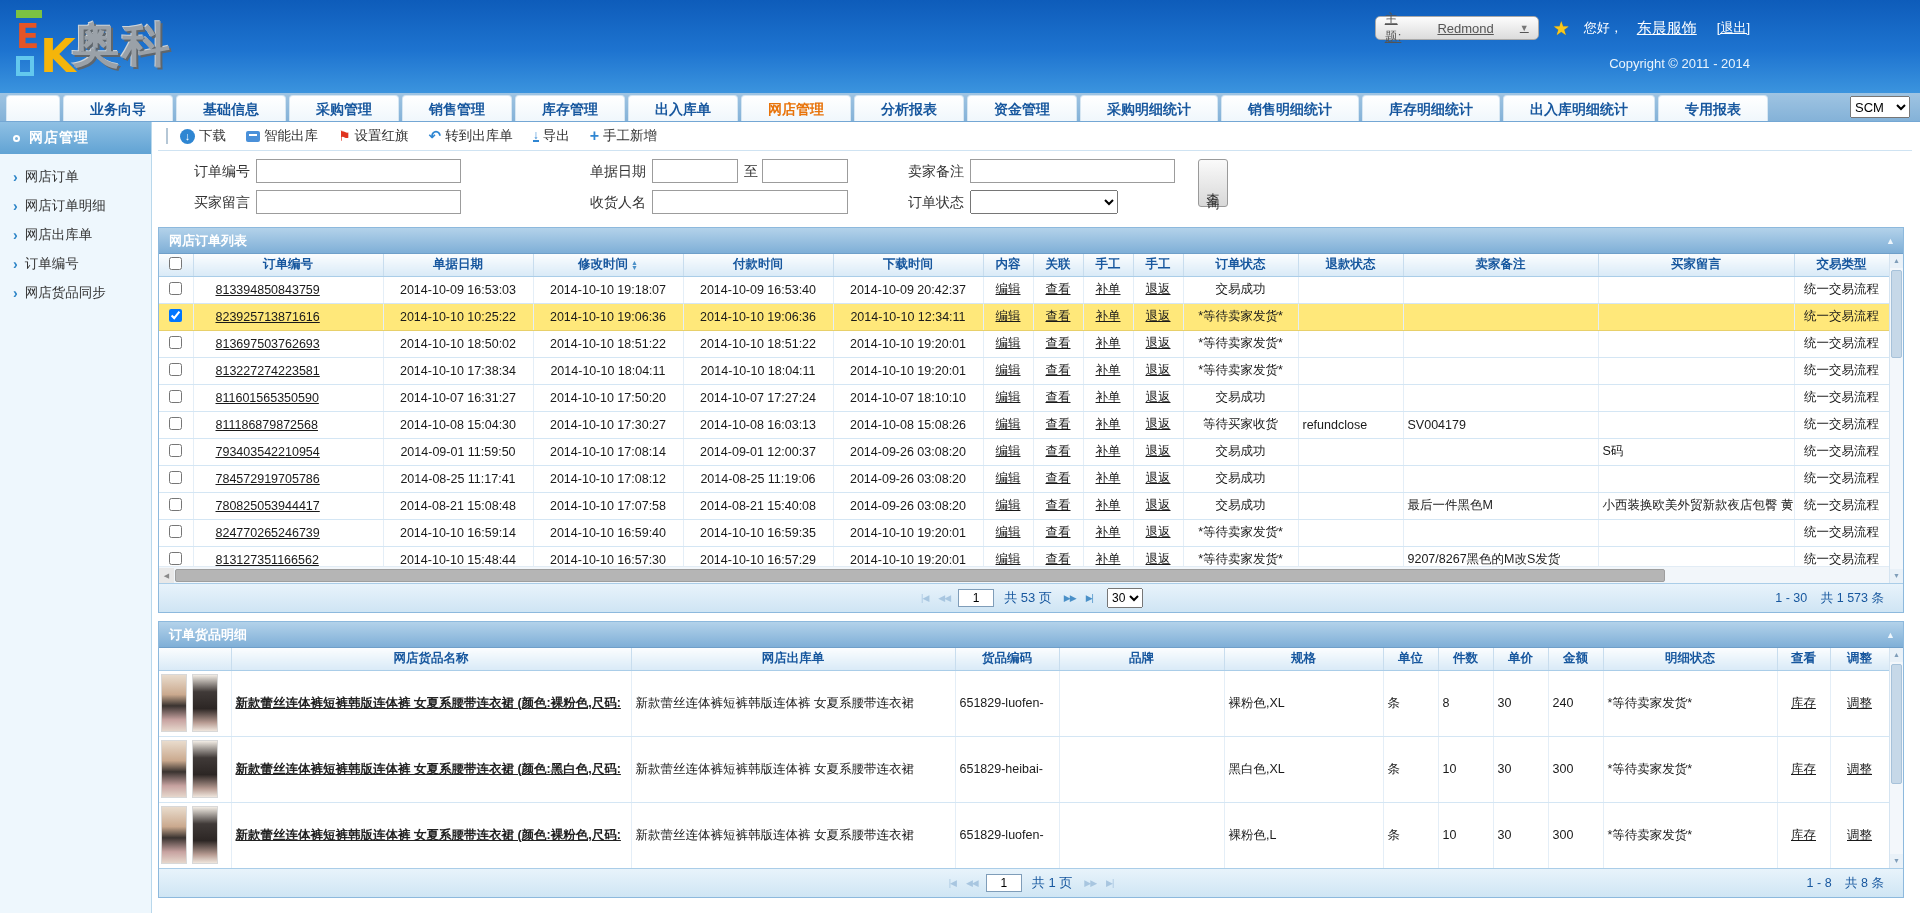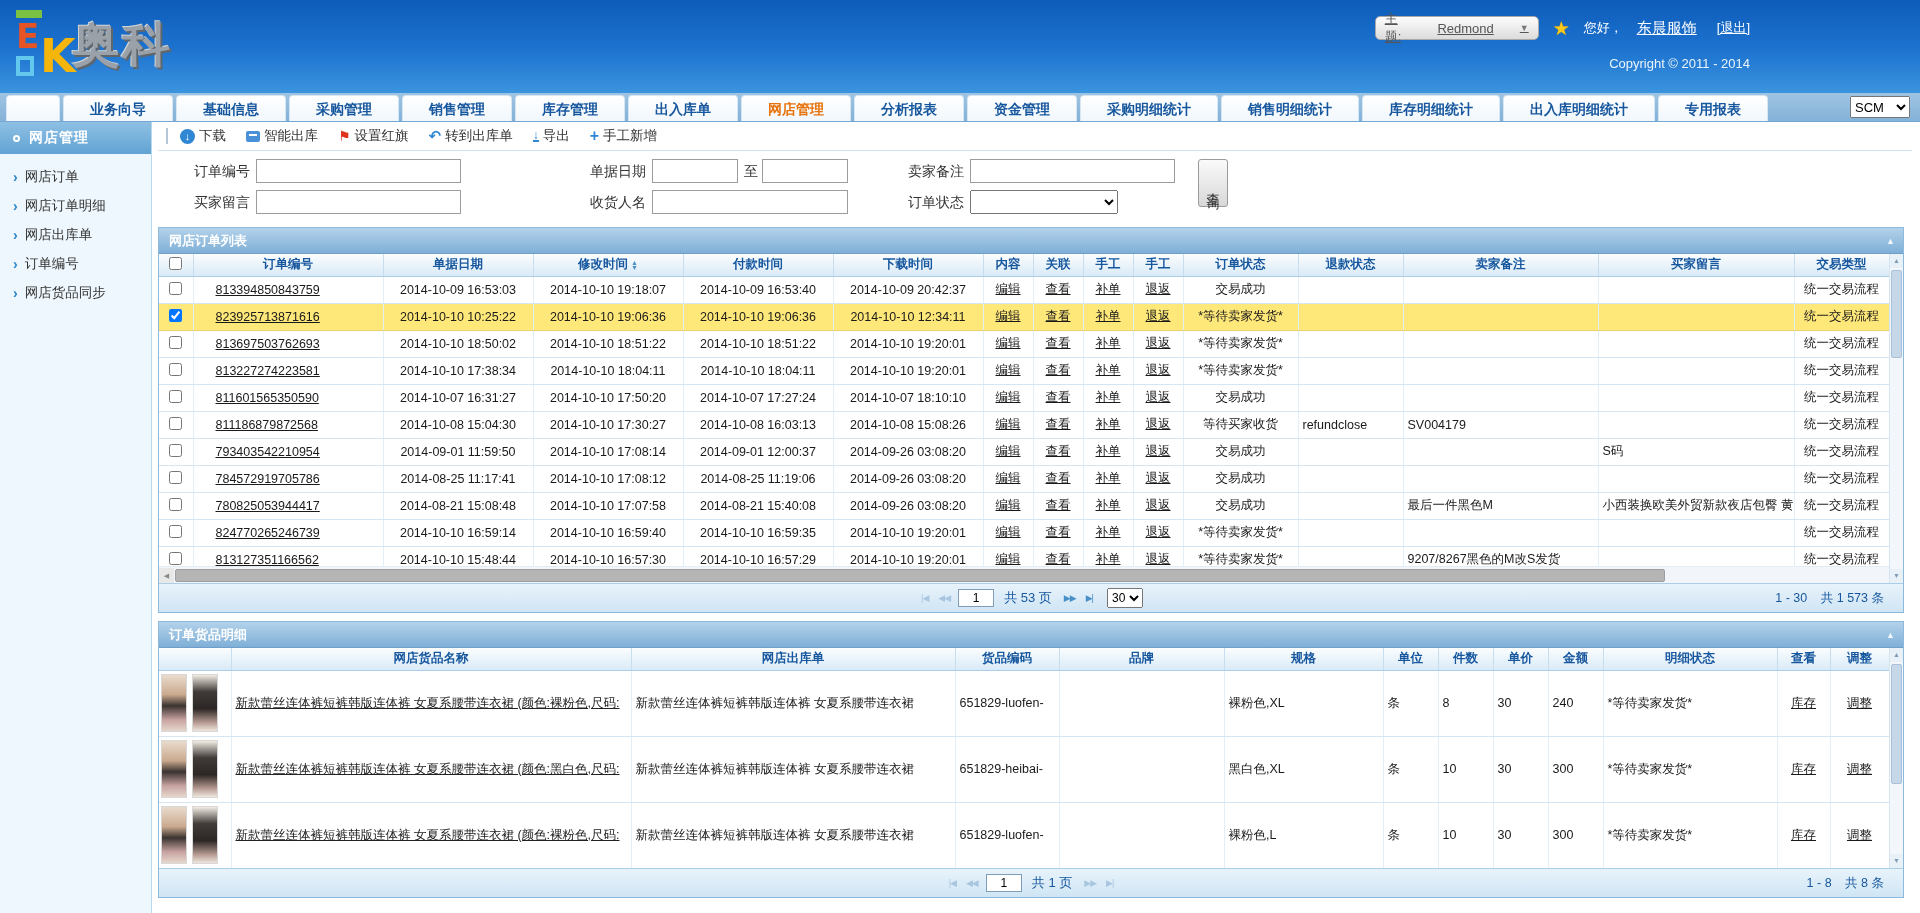--- a/index.html
+++ b/index.html
@@ -138,21 +138,21 @@
   .pg-size { height:20px; font-size:12px; margin-left:6px; }
   .pg-count { position:absolute; right:19px; color:#17579e; font-size:12.5px; }
   .pg-count span { margin-left:10px; }
 
   
   .c-img { padding:2px 1px; }
   .thumb { display:inline-block; width:26px; height:58px; margin:0 1px; vertical-align:middle;
     border:1px solid #d8d8d8; }
   .thumb-a { background:linear-gradient(180deg,#e9dccd 0%,#caa98e 35%,#3a3330 55%,#c7a2a0 80%,#e6d7cc 100%); }
   .thumb-b { background:linear-gradient(180deg,#f2ece4 0%,#403a38 30%,#2c2624 60%,#b79b92 85%,#efe6dd 100%); }
-  .name-lnk { color:#222; text-decoration:underline; cursor:pointer; font-weight:normal; }
+  .name-lnk { color:#222; text-decoration:underline; cursor:pointer; font-weight:bold; }
 </style>
 </head>
 <body>
 
 <div class="hdr">
   <div class="logo">
     <div class="logo-glyph">
       <span class="lg-green"></span>
       <span class="lg-e">E</span>
       <span class="lg-sq"></span>

